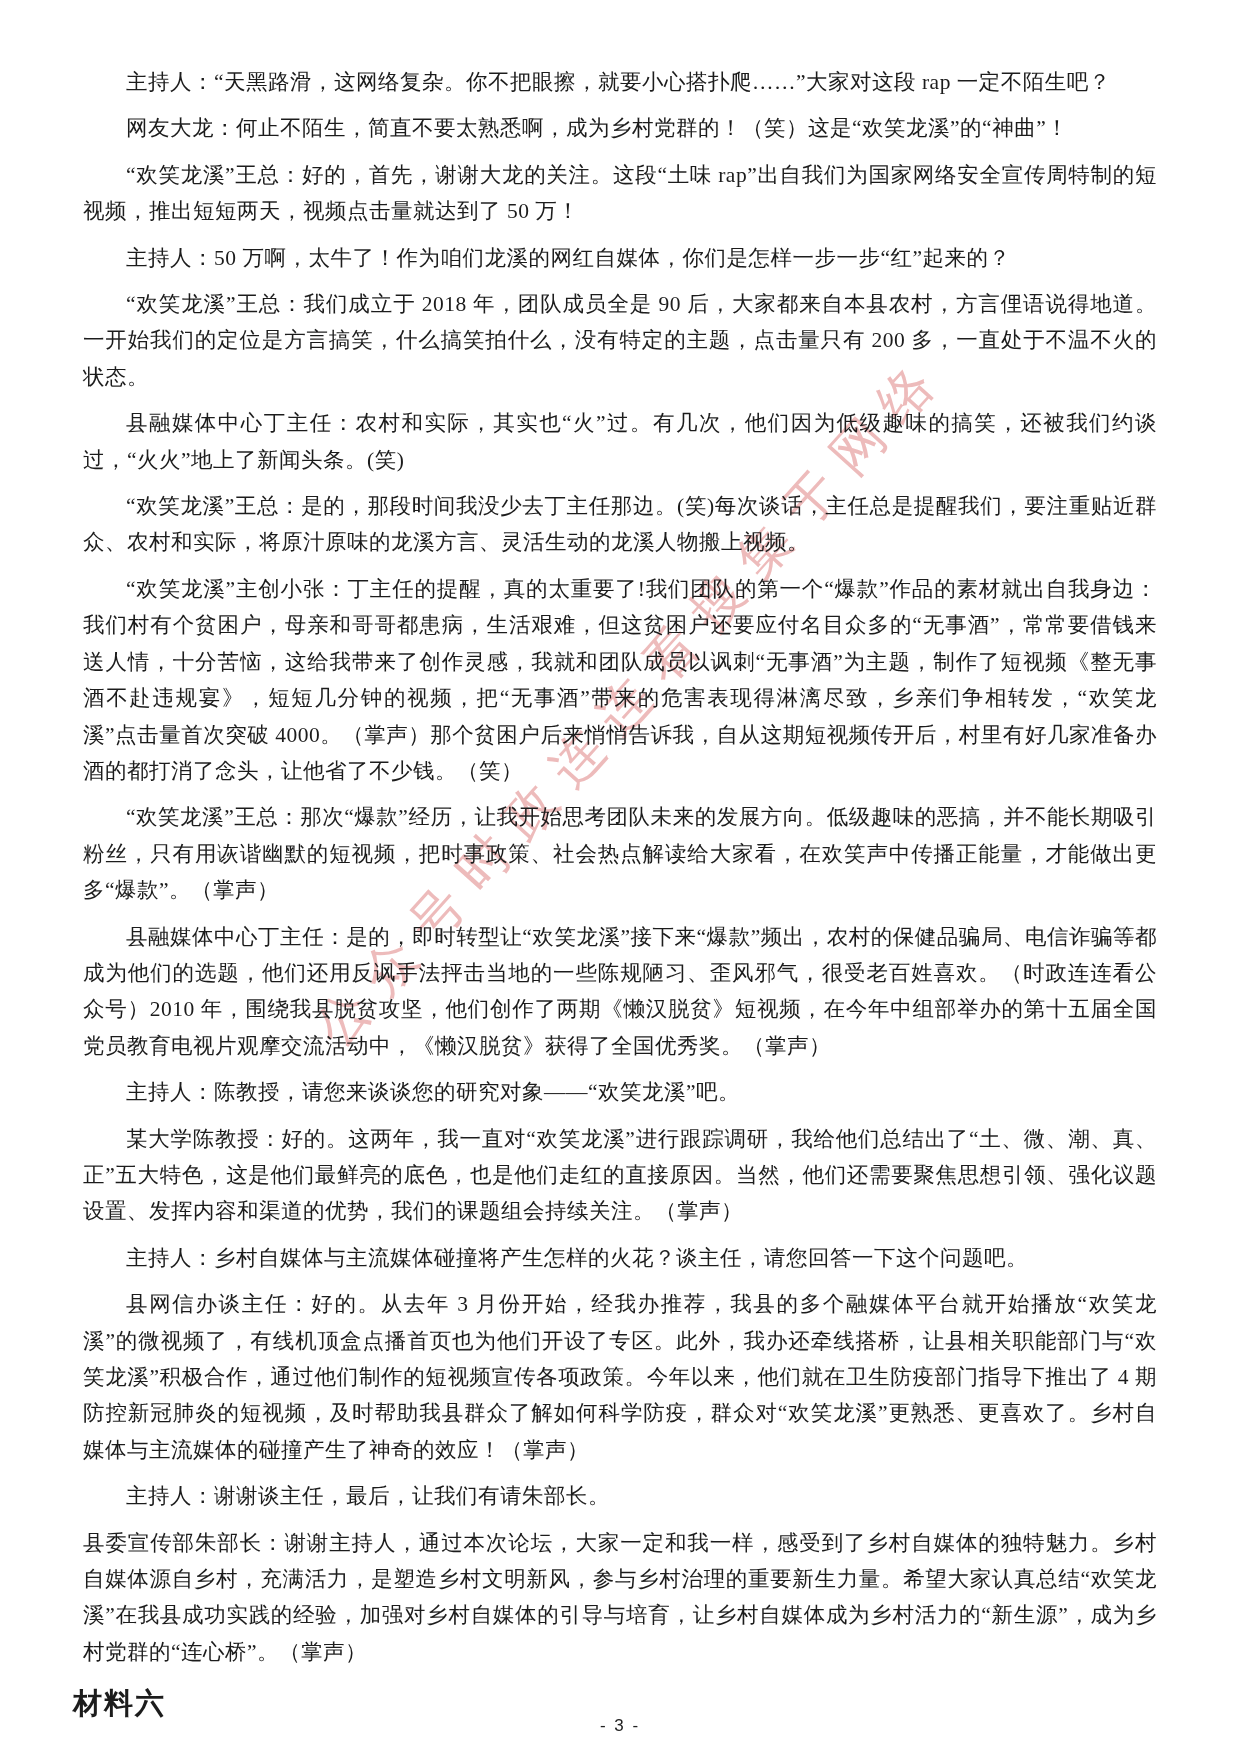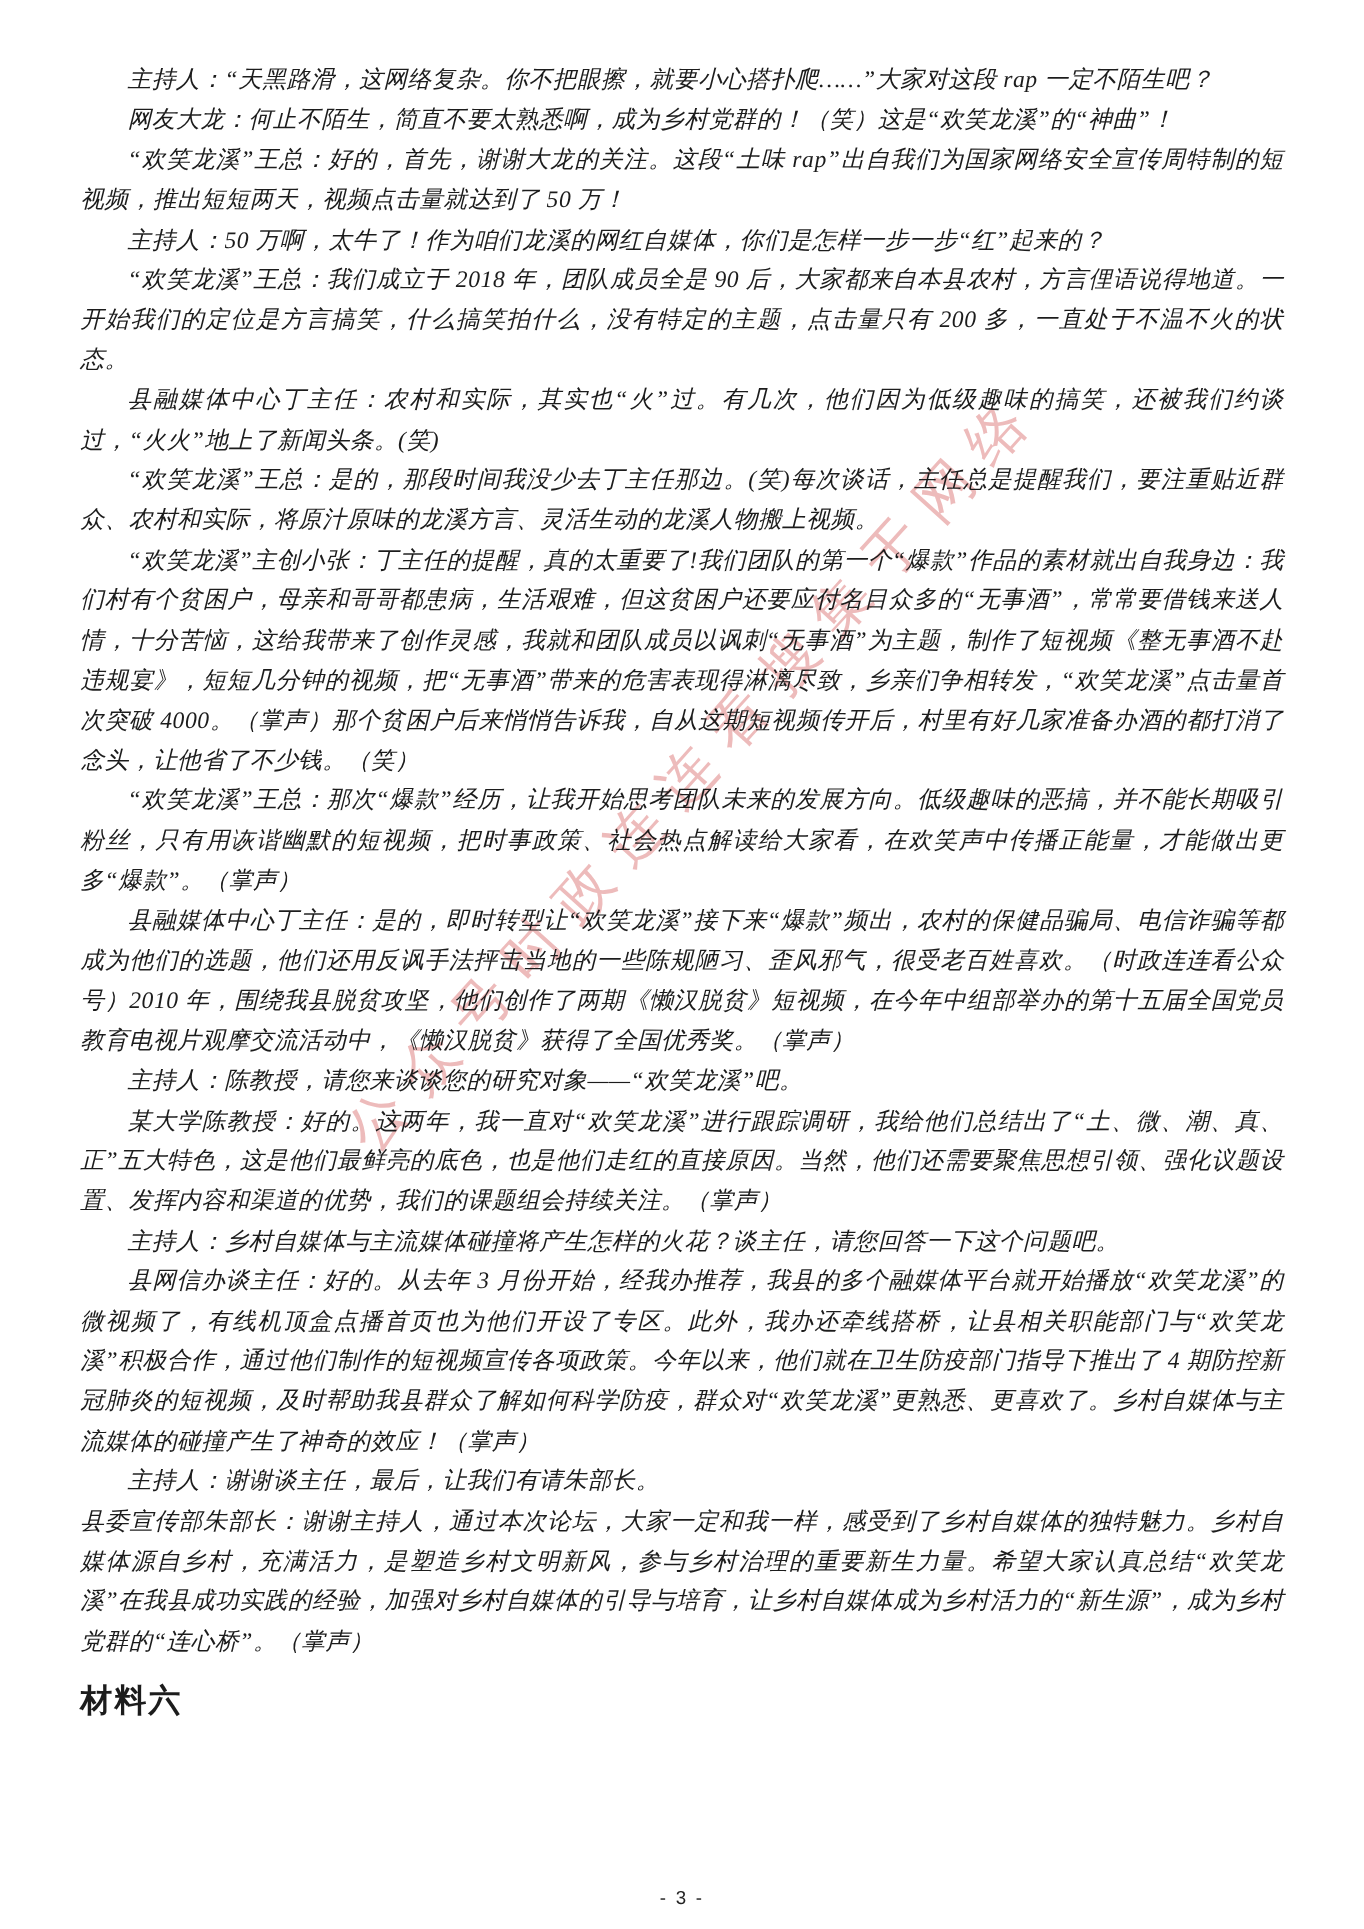--- a/index.html
+++ b/index.html
@@ -17,37 +17,37 @@
     color: #1c1c1c;
   }
   .content {
     position: absolute;
     left: 73px;
     top: 54px;
     width: 1094px;
     z-index: 2;
   }
   .content p {
-    margin: 0;
+    margin: 10px;
     font-size: 21.5px;
     line-height: 36.4px;
     text-align: justify;
     text-indent: 2em;
     letter-spacing: 0.5px;
-    font-style: italic;
   }
   .content p.noindent {
     text-indent: 0;
   }
   .section-heading {
     margin-top: 14px;
     font-size: 29px;
     font-weight: bold;
     line-height: 44px;
     letter-spacing: 2px;
+    font-family: Liberation Mono, monospace;
   }
   .watermark {
     position: absolute;
     left: 300px;
     top: 1015px;
     z-index: 1;
     transform: rotate(-48deg);
     transform-origin: 0 0;
     white-space: nowrap;
     font-size: 52px;

